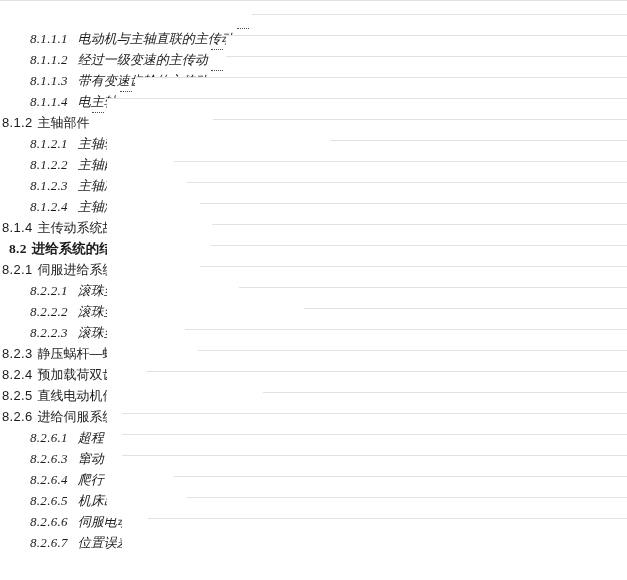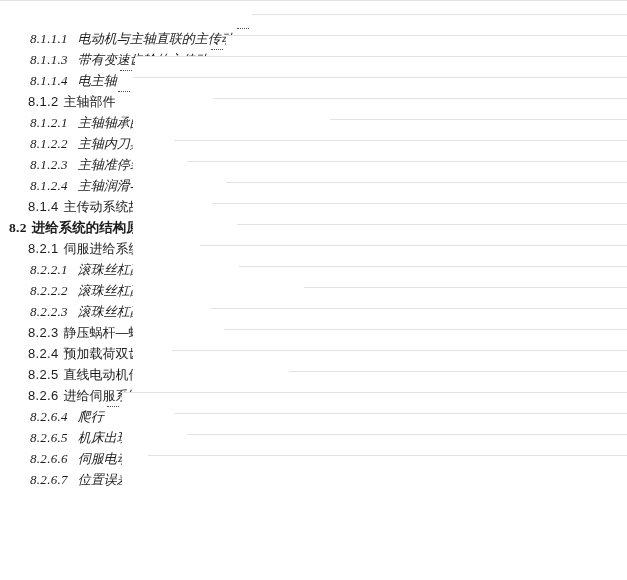--- a/index.html
+++ b/index.html
@@ -56,21 +56,21 @@
     text-align: right;
   }
   
   .lvl4 {
     padding-left: 29px;
     font-style: italic;
   }
   .lvl4 .num { margin-right: 10px; }
   
   .lvl3 {
-    padding-left: 27px;
+    padding-left: 1px;
   }
   .lvl3 .num { margin-right: 5px; font-family: "Liberation Sans", sans-serif; }
   
   .lvl2 {
     padding-left: 8px;
     font-weight: bold;
     font-size: 13.5px;
   }
   .lvl2 .num { margin-right: 5px; }
   .lvl2 .leader { border-bottom: 2px dotted #1c1c1c; margin-bottom: 5px; }
@@ -80,20 +80,26 @@
 
 <div class="page">
   <div class="toc">
       <div class="row lvl4">
         <span class="num">8.1.1.1</span>
         <span class="title">电动机与主轴直联的主传动</span>
         <span class="leader"></span>
         <span class="page">305</span>
       </div>
       <div class="row lvl4">
+        <span class="num">8.1.1.2</span>
+        <span class="title">经过一级变速的主传动</span>
+        <span class="leader"></span>
+        <span class="page">305</span>
+      </div>
+      <div class="row lvl4">
         <span class="num">8.1.1.3</span>
         <span class="title">带有变速齿轮的主传动</span>
         <span class="leader"></span>
         <span class="page">305</span>
       </div>
       <div class="row lvl4">
         <span class="num">8.1.1.4</span>
         <span class="title">电主轴</span>
         <span class="leader"></span>
         <span class="page">306</span>
@@ -178,20 +184,32 @@
       </div>
       <div class="row lvl3">
         <span class="num">8.2.5</span>
         <span class="title">直线电动机传动</span>
         <span class="leader"></span>
         <span class="page">317</span>
       </div>
       <div class="row lvl3">
         <span class="num">8.2.6</span>
         <span class="title">进给伺服系统的常见故障及诊断方法</span>
+        <span class="leader"></span>
+        <span class="page">318</span>
+      </div>
+      <div class="row lvl4">
+        <span class="num">8.2.6.1</span>
+        <span class="title">超程</span>
+        <span class="leader"></span>
+        <span class="page">318</span>
+      </div>
+      <div class="row lvl4">
+        <span class="num">8.2.6.3</span>
+        <span class="title">窜动</span>
         <span class="leader"></span>
         <span class="page">318</span>
       </div>
       <div class="row lvl4">
         <span class="num">8.2.6.4</span>
         <span class="title">爬行</span>
         <span class="leader"></span>
         <span class="page">318</span>
       </div>
       <div class="row lvl4">

